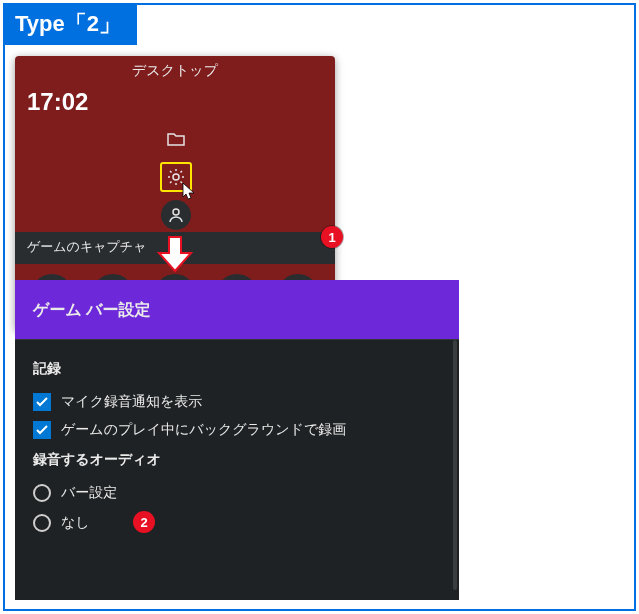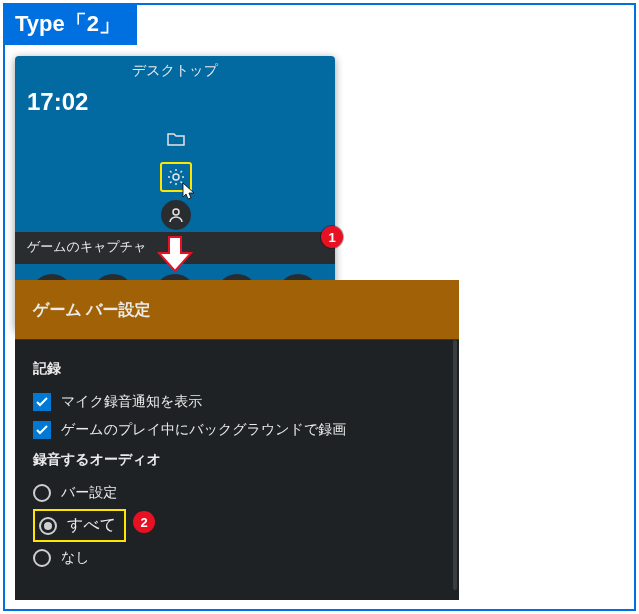--- a/index.html
+++ b/index.html
@@ -25,21 +25,21 @@
     font-size: 22px;
     padding: 6px 16px 6px 12px;
     z-index: 5;
   }
 
   
   .gamebar {
     position: absolute;
     left: 15px; top: 56px;
     width: 320px;
-    background: #0369a1;
+    background: #7f1d1d;
     border-radius: 4px;
     color: #eaeaea;
     overflow: visible;
     box-shadow: 0 2px 8px rgba(0,0,0,0.4);
   }
   .gb-top {
     text-align: center;
     padding: 6px 0 4px 0;
     font-size: 14px;
   }
@@ -119,21 +119,21 @@
     width: 444px;
     height: 320px;
     background: #1f2224;
     color: #eaeaea;
     overflow: hidden;
   }
   .settings-title {
     font-size: 16px;
     font-weight: bold;
     padding: 20px 18px 18px 18px;
-    background: #a16207;
+    background: #6d28d9;
     border-bottom: 1px solid #34373a;
   }
   .settings-body {
     padding: 14px 16px 10px 18px;
     position: relative;
     height: 260px;
     overflow-y: auto;
   }
   .section-h {
     font-size: 14px;
@@ -302,24 +302,20 @@
     </div>
 
     <div class="section-h" style="margin-top:7px">録音するオーディオ</div>
 
     <div class="rb-row">
       <div class="rb"></div>
       <span>バー設定</span>
     </div>
 
     <div style="position:relative; margin:2px 0;">
-      <div class="radio-hl">
-        <div class="rb checked"></div>
-        <span>すべて</span>
-      </div>
       <div class="callout-2">2</div>
     </div>
 
     <div class="rb-row">
       <div class="rb"></div>
       <span>なし</span>
     </div>
 
   </div>
 </div>

